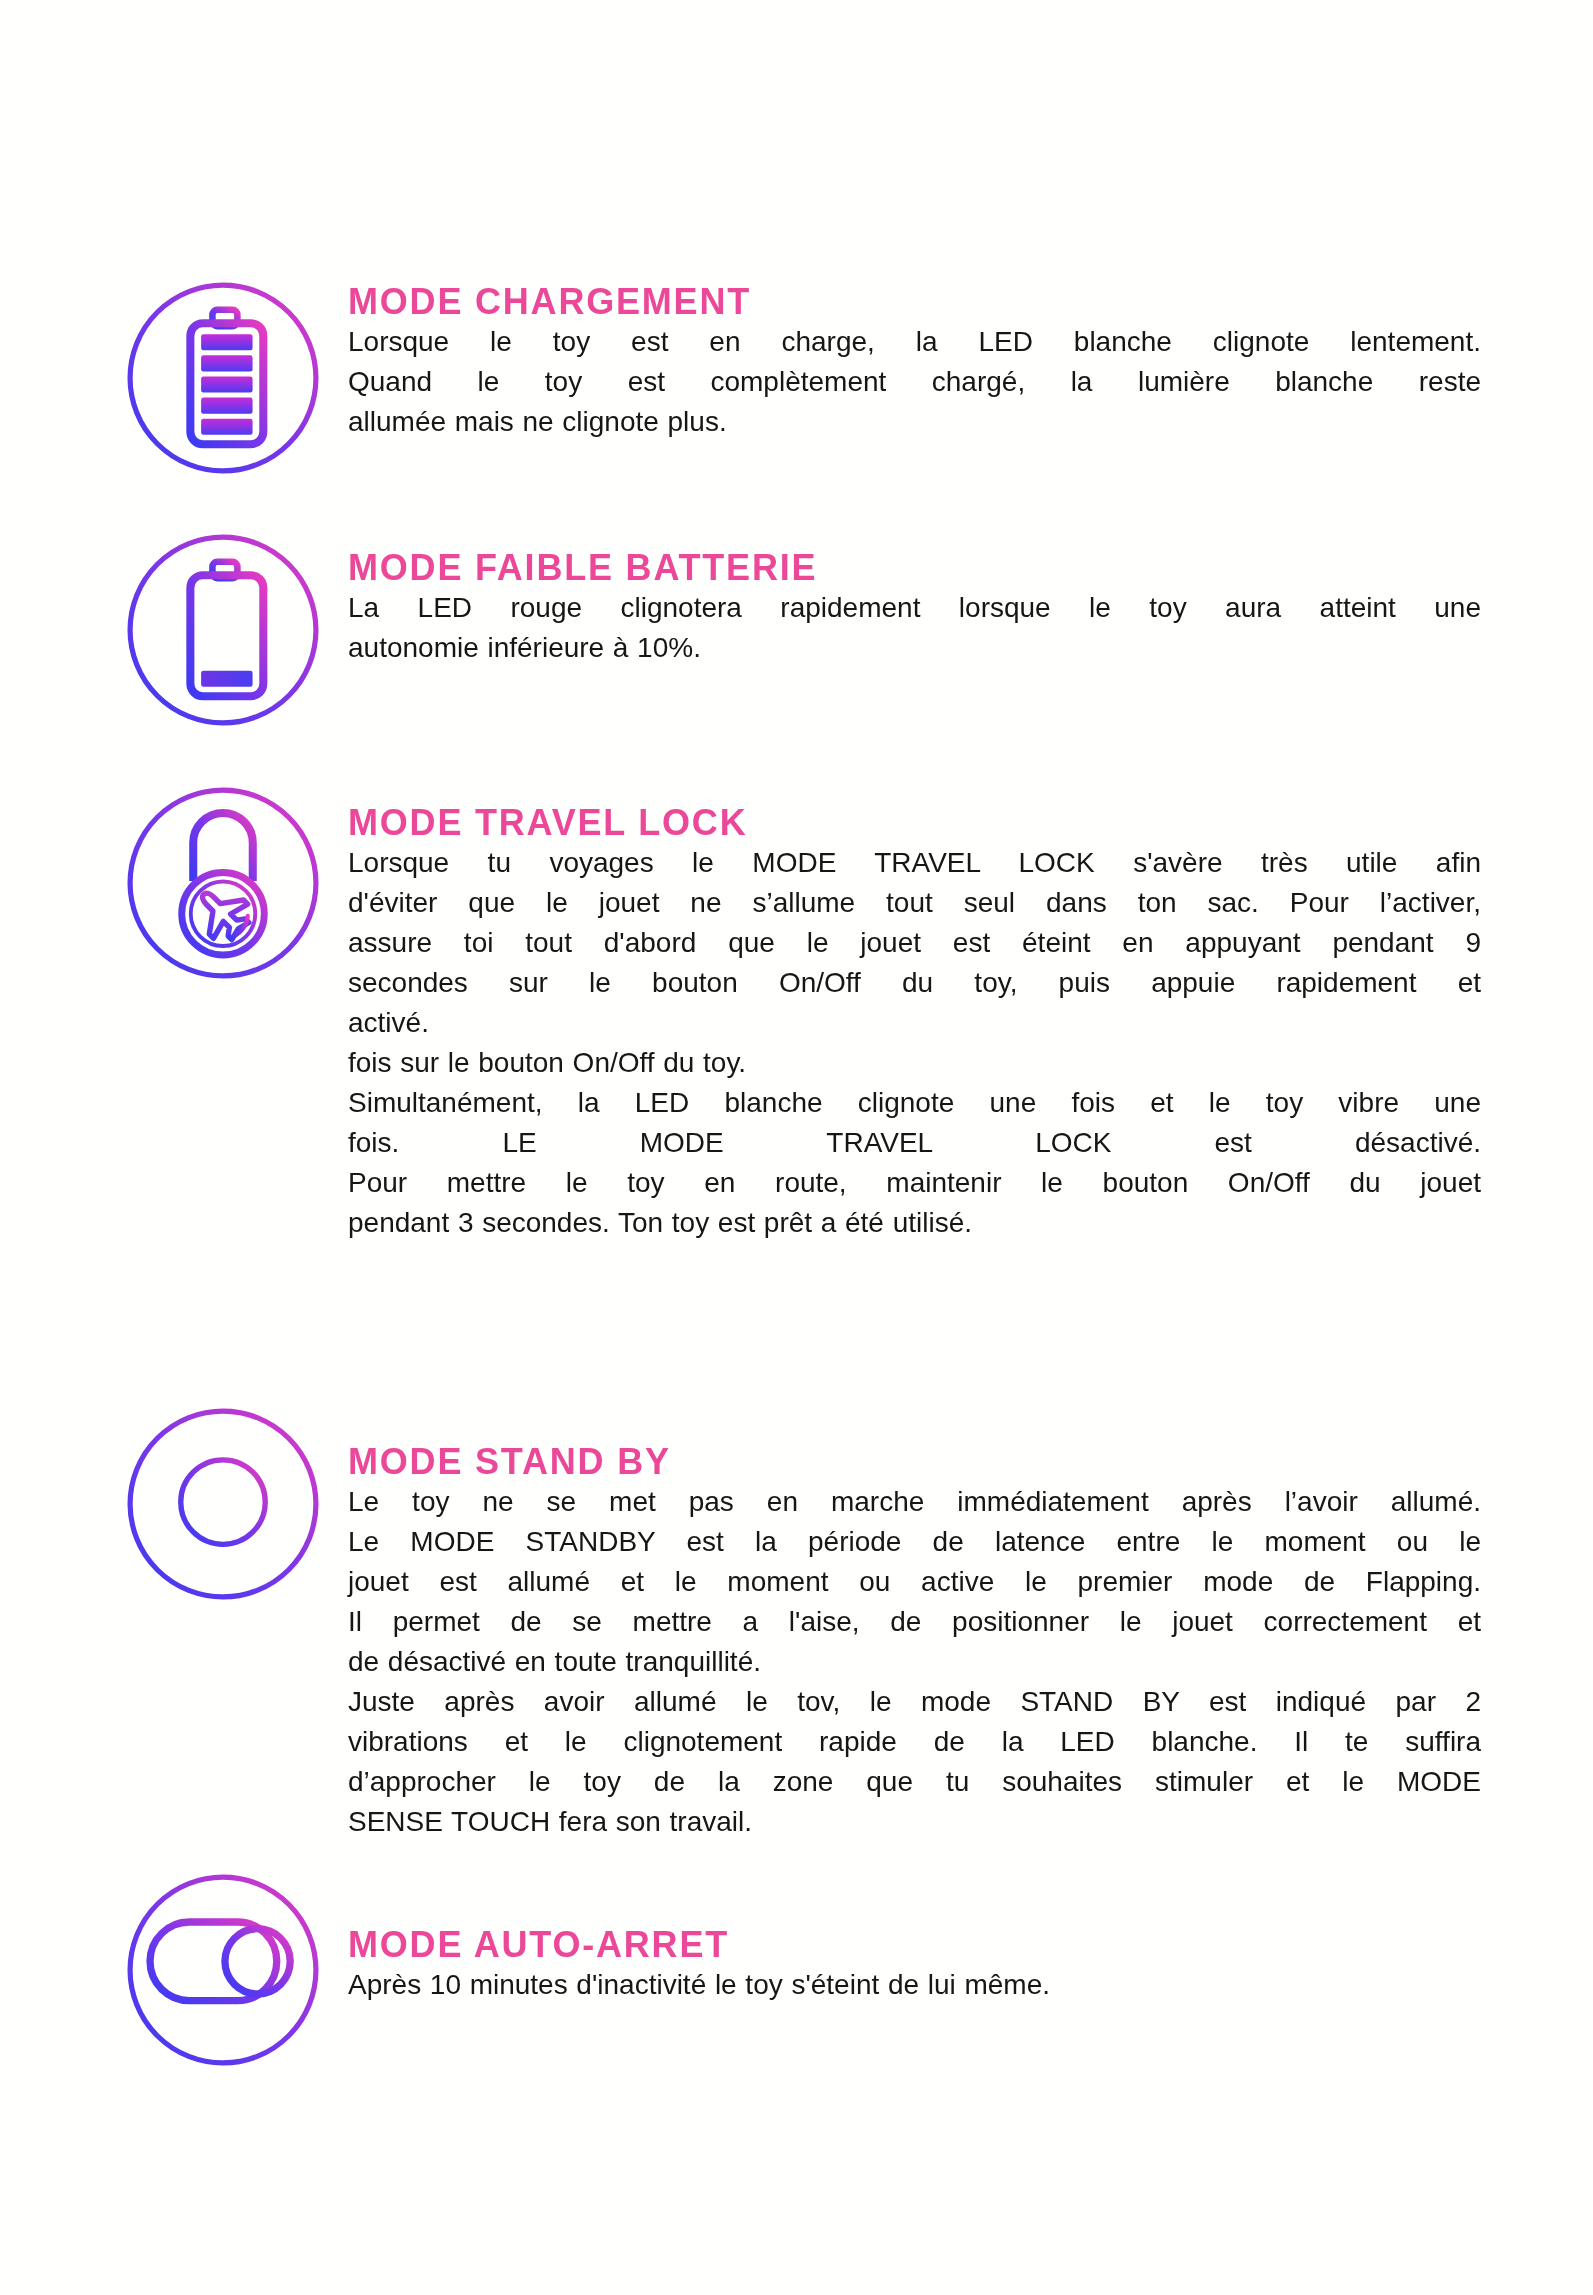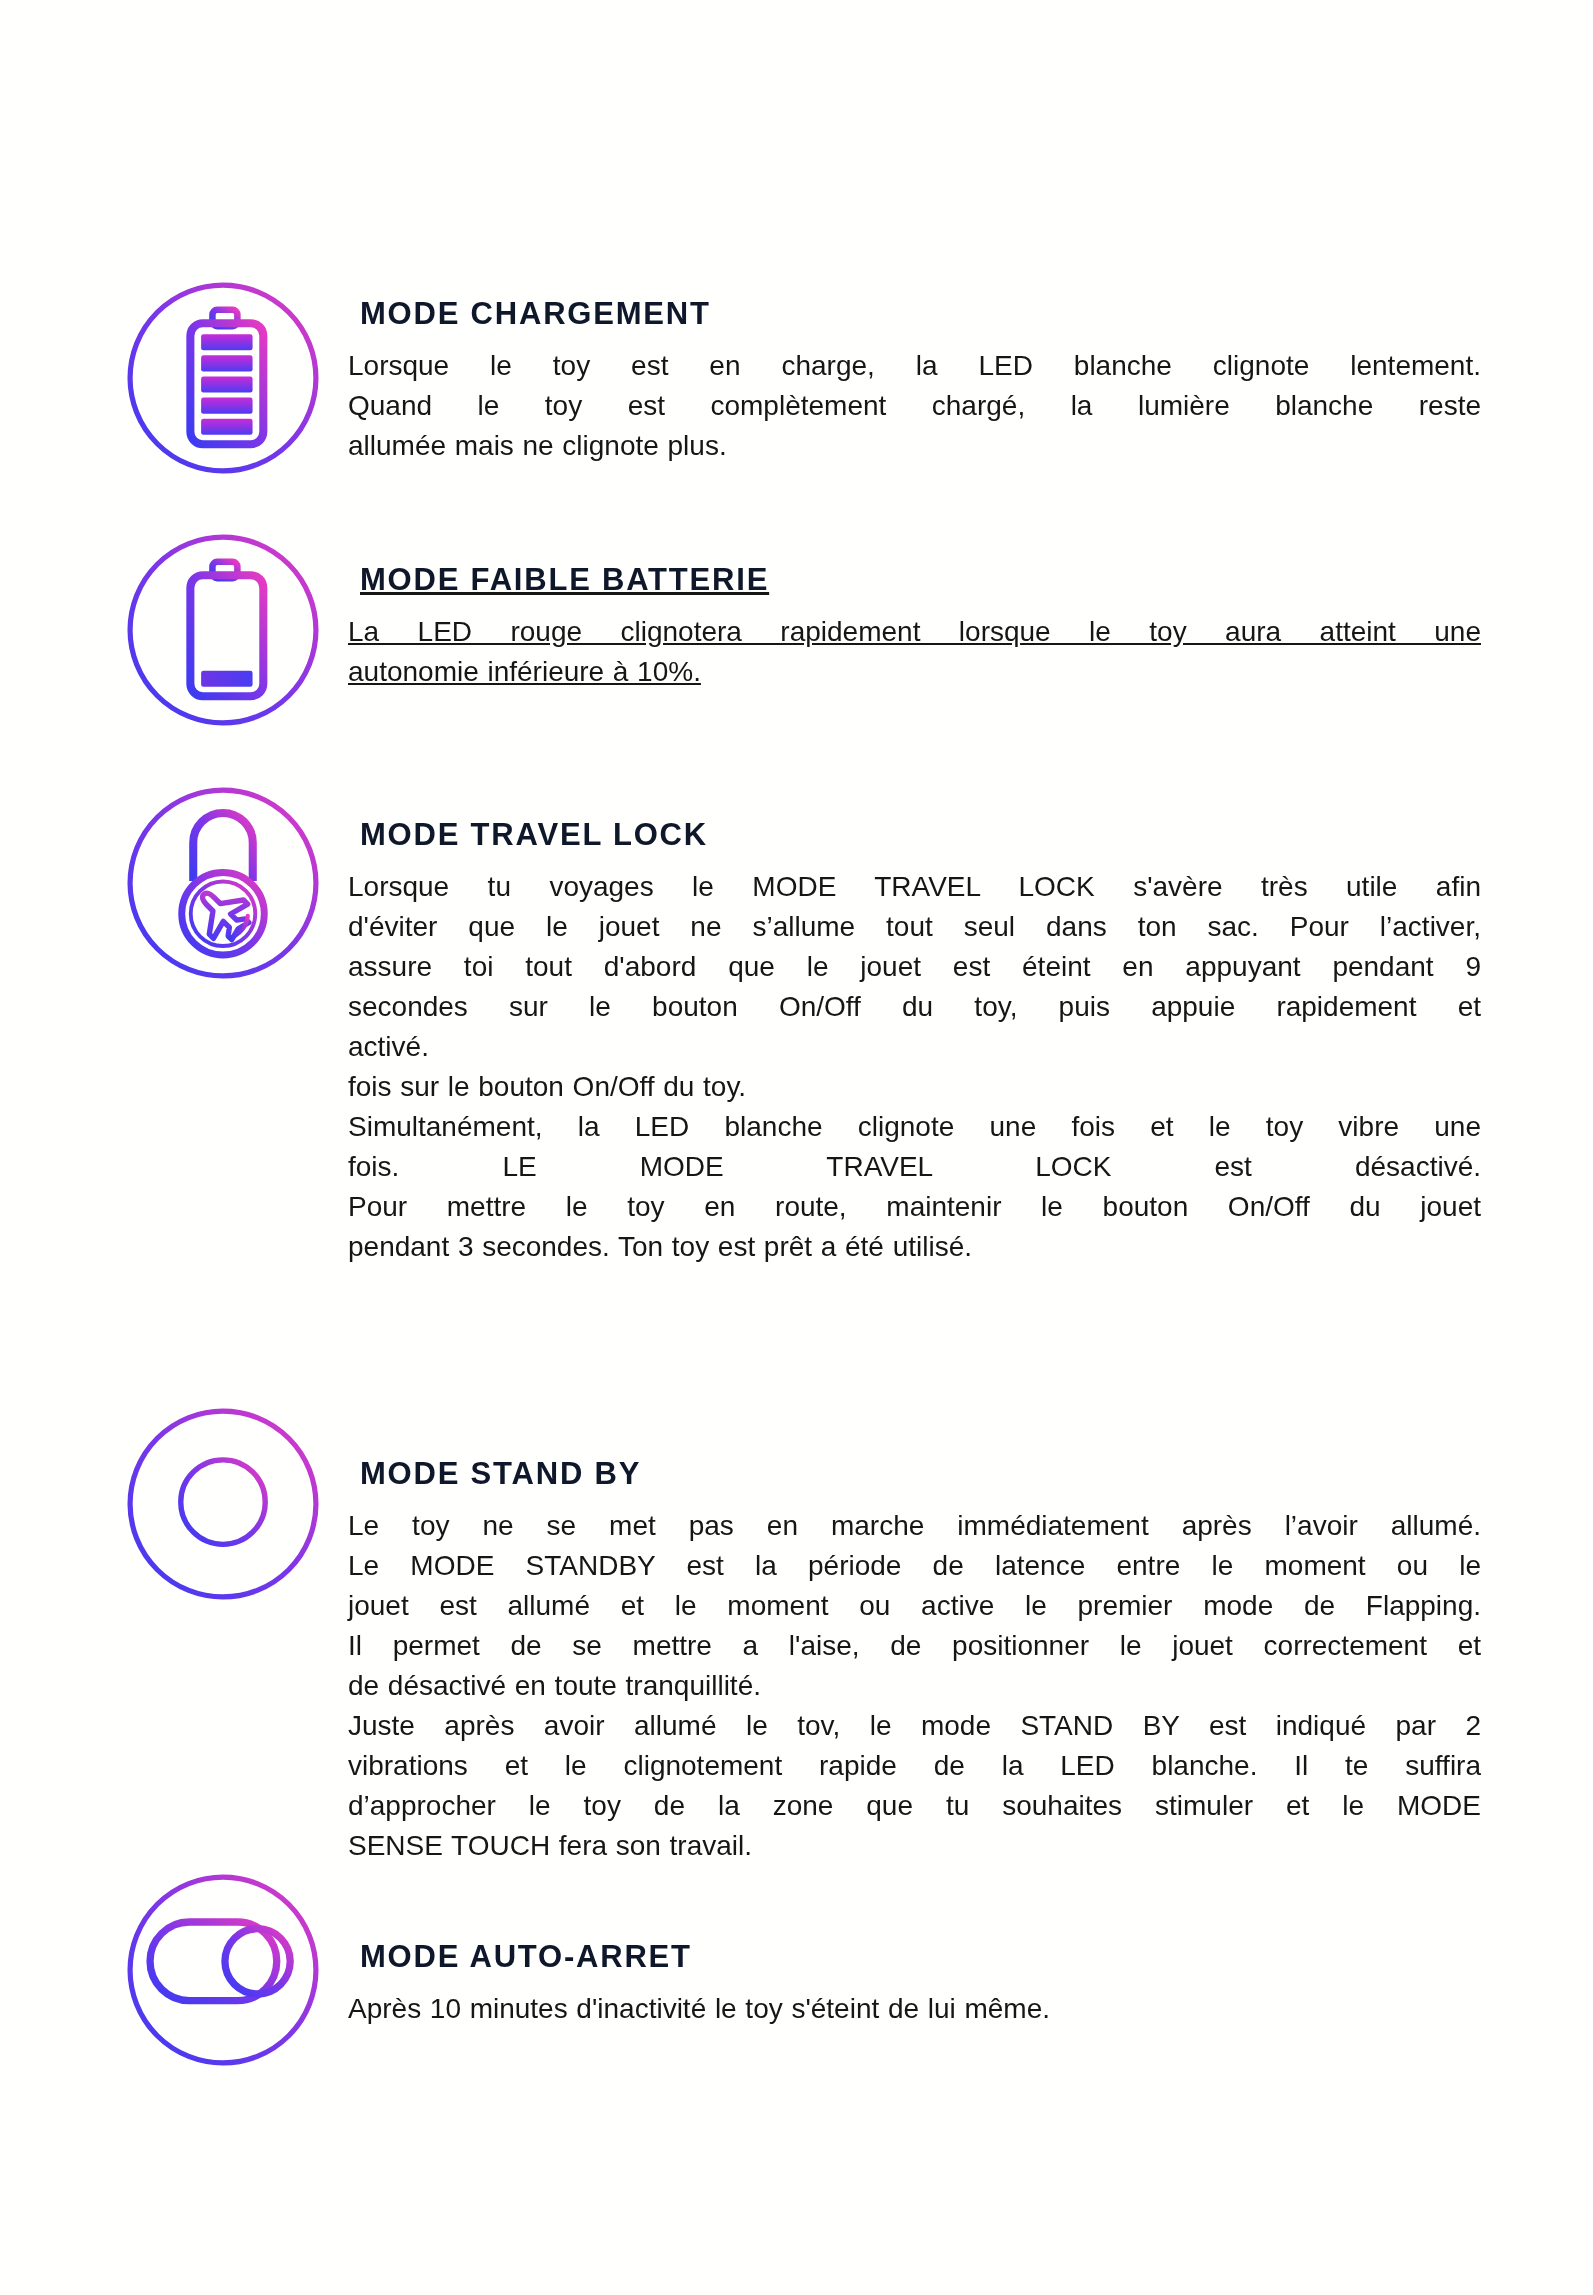--- a/index.html
+++ b/index.html
@@ -8,36 +8,36 @@
     width:1594px; height:2296px;
     background:#fffffd;
     font-family:"Liberation Sans", sans-serif;
     color:#161616;
     overflow:hidden;
   }
   .icon-wrap { position:absolute; left:127px; width:192px; height:192px; }
   .icon-wrap svg { display:block; width:192px; height:192px; }
   .text-wrap { position:absolute; left:348px; width:1133px; }
   .section-title {
-    margin:12px;
-    font-size:31px; font-weight:700; letter-spacing:1.8px;
-    line-height:40px; color:#0f172a;
+    margin:0;
+    font-size:36px; font-weight:700; letter-spacing:1.8px;
+    line-height:40px; color:#ec4899;
   }
   .para { margin:0; }
   .line {
     font-size:28px; line-height:40px;
     text-align:justify; text-align-last:justify;
     text-justify:inter-word;
     word-spacing:0.9px;
   }
   .line-last { text-align-last:left; }
 
   
   .s1.icon-wrap{ top:282px; }  .s1.text-wrap{ top:282px; }
-  .s2.icon-wrap{ top:534px; }  .s2.text-wrap{ top:548px;text-decoration:underline; }
+  .s2.icon-wrap{ top:534px; }  .s2.text-wrap{ top:548px; }
   .s3.icon-wrap{ top:787px; }  .s3.text-wrap{ top:803px; }
   .s4.icon-wrap{ top:1408px; } .s4.text-wrap{ top:1442px; }
   .s5.icon-wrap{ top:1874px; } .s5.text-wrap{ top:1925px; }
 </style>
 </head>
 <body>
 
 <div class="page">
 
   <div class="icon-wrap s1">

